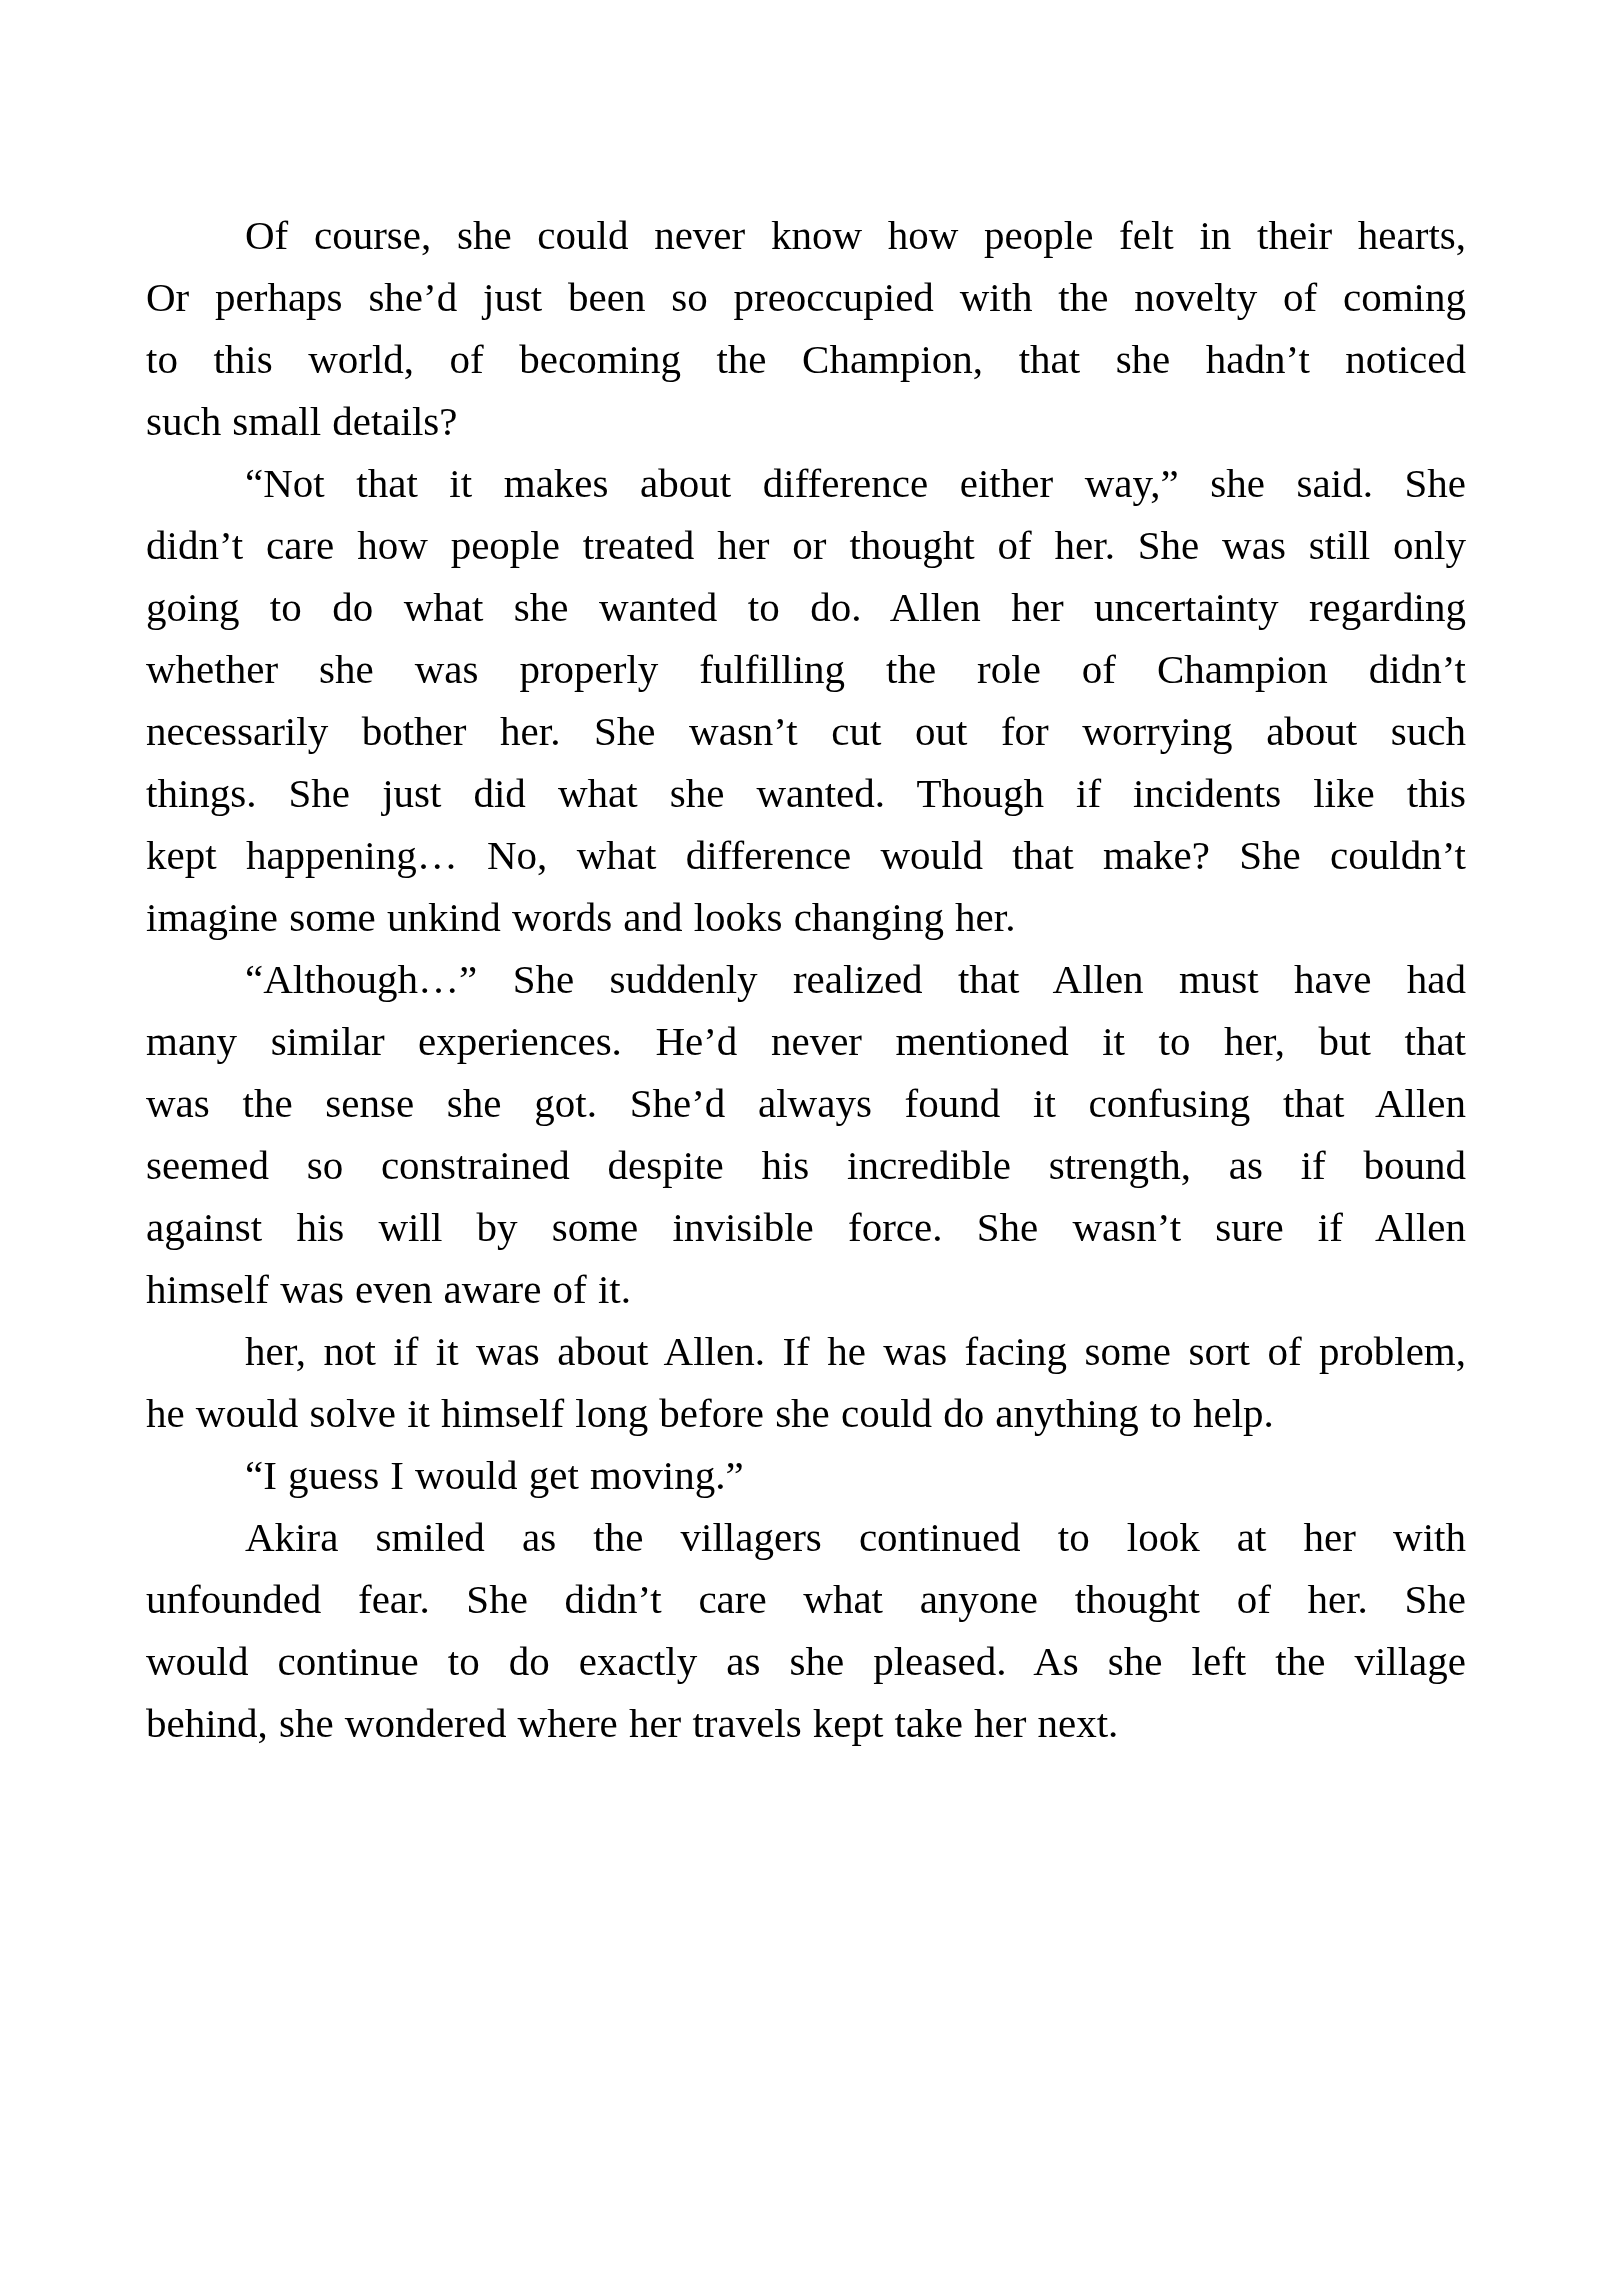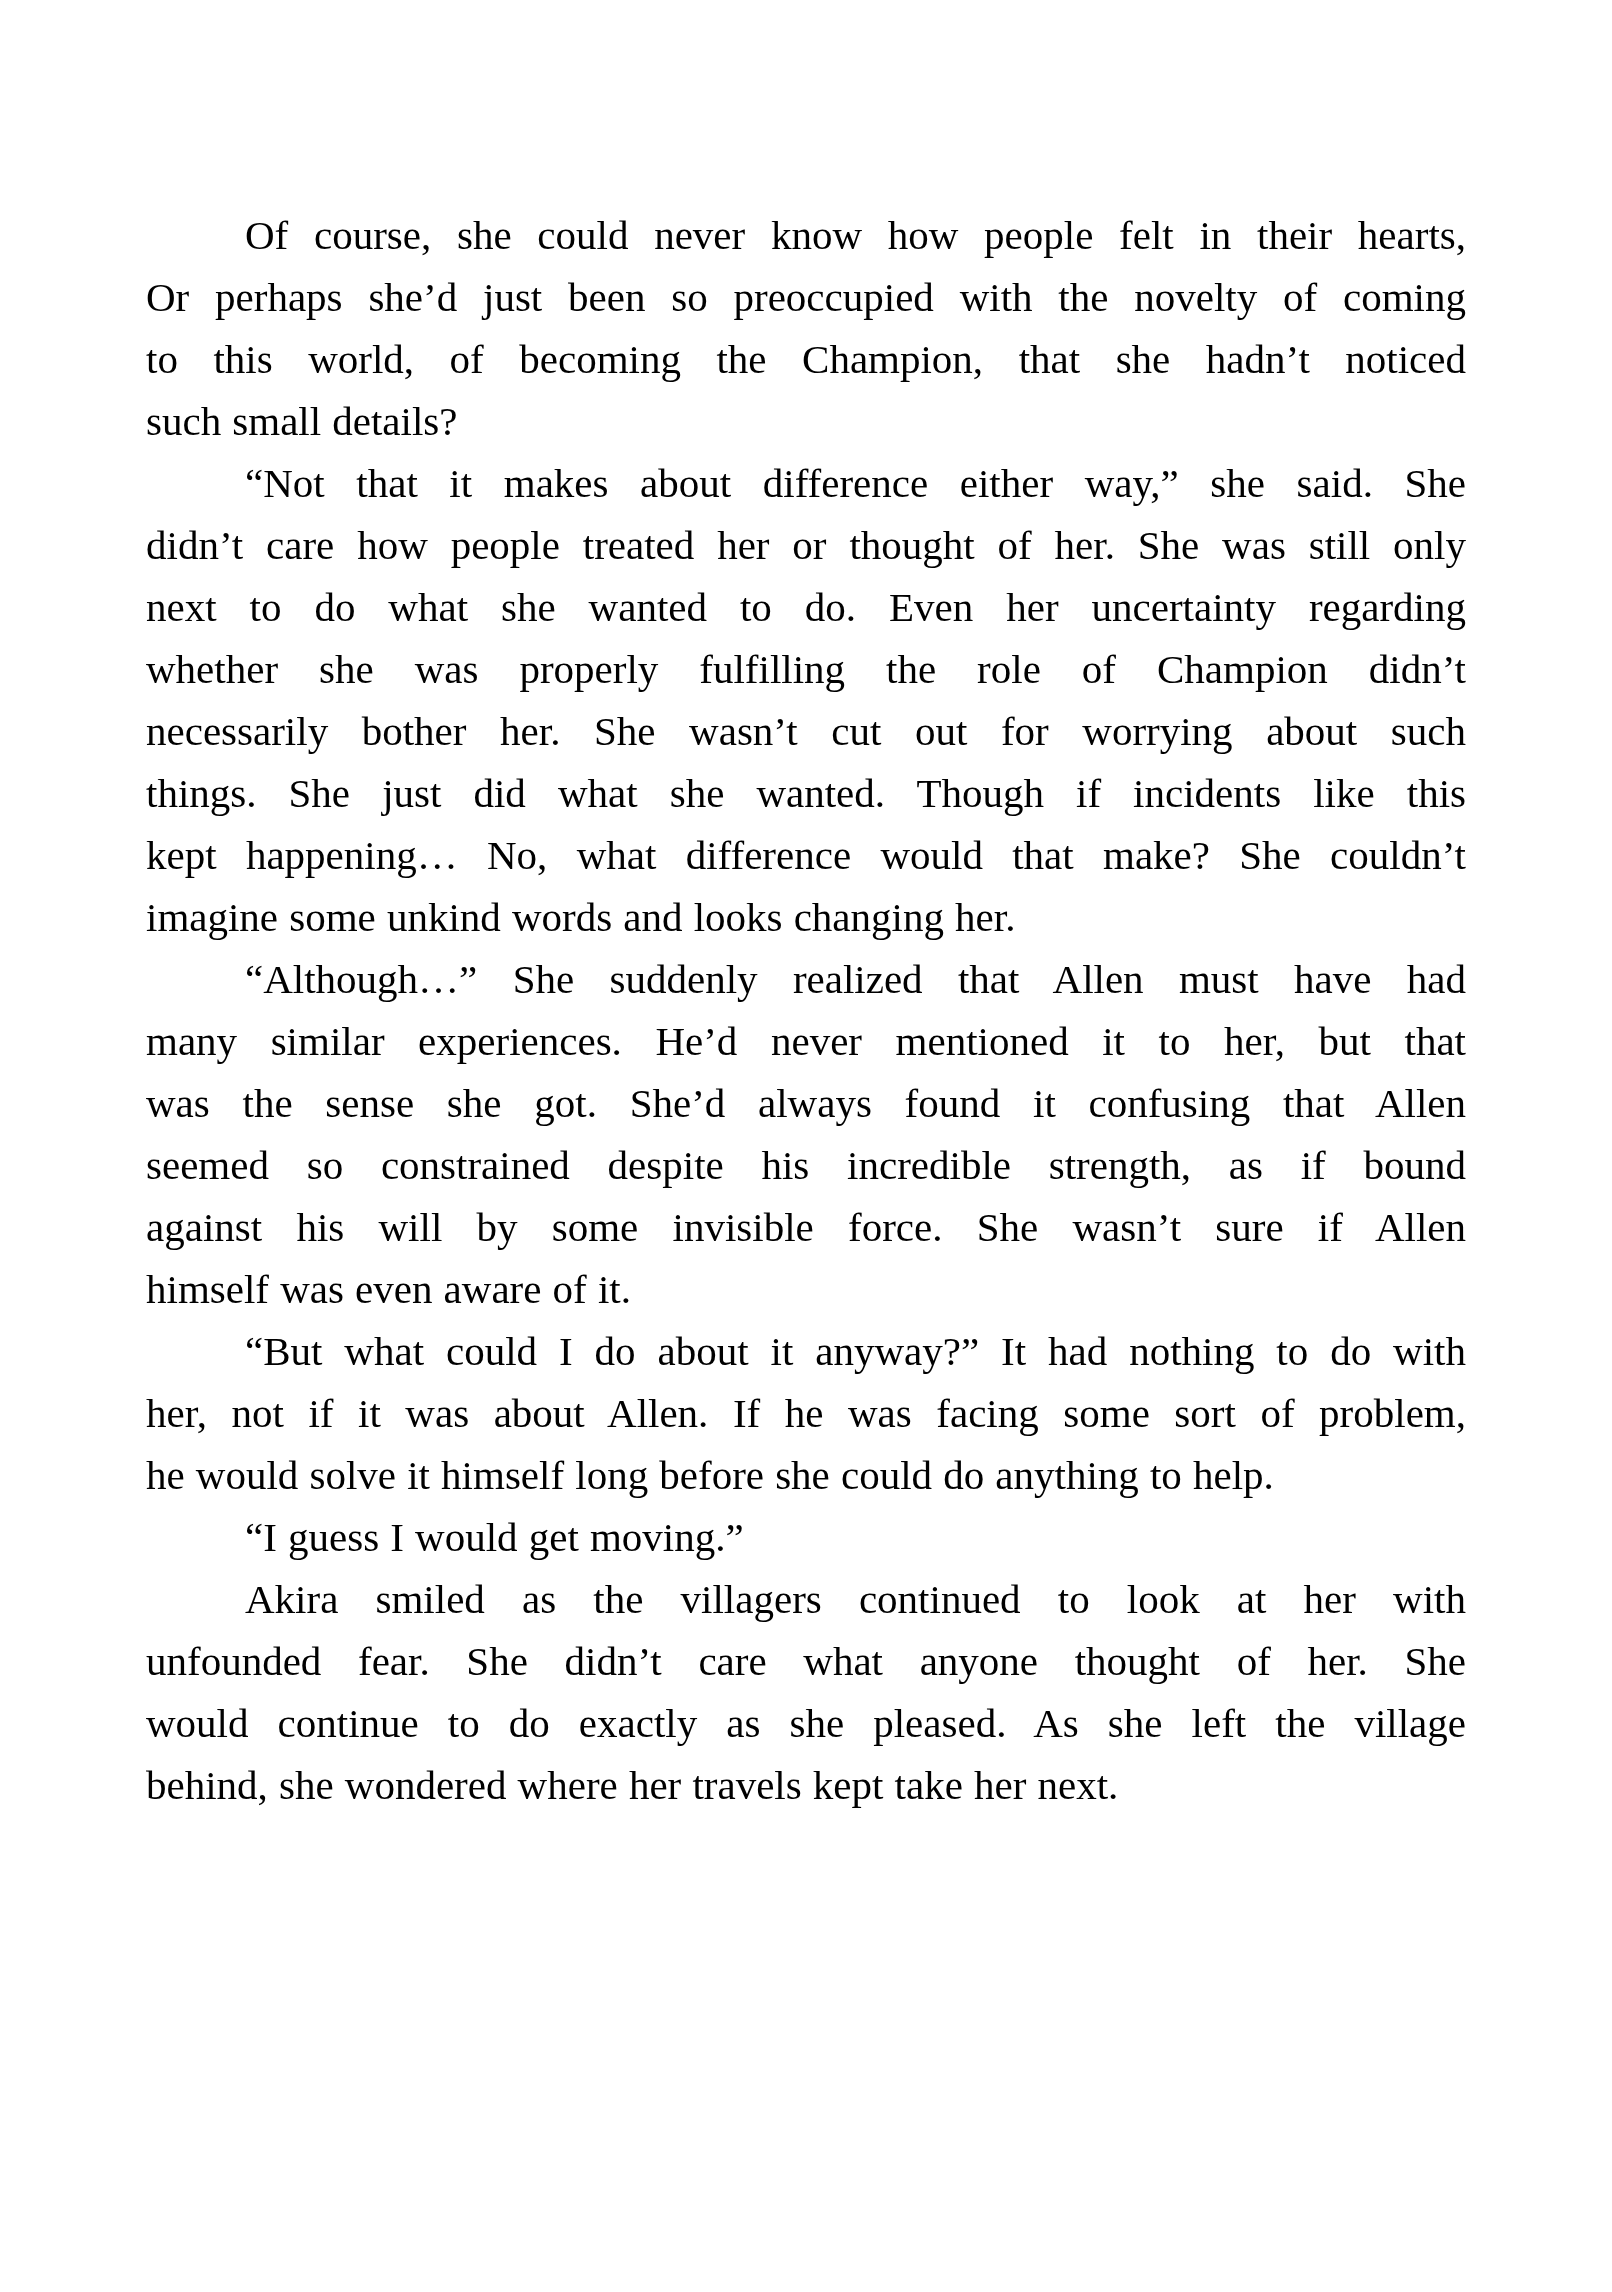--- a/index.html
+++ b/index.html
@@ -53,39 +53,38 @@
     <div class="para">
       <div class="line">Of course, she could never know how people felt in their hearts,</div>
       <div class="line">Or perhaps she’d just been so preoccupied with the novelty of coming</div>
       <div class="line">to this world, of becoming the Champion, that she hadn’t noticed</div>
       <div class="line last">such small details?</div>
     </div>
 
     <div class="para">
       <div class="line">“Not that it makes about difference either way,” she said. She</div>
       <div class="line">didn’t care how people treated her or thought of her. She was still only</div>
-      <div class="line">next to do what she wanted to do. Even her uncertainty regarding</div>
+      <div class="line">going to do what she wanted to do. Allen her uncertainty regarding</div>
       <div class="line">whether she was properly fulfilling the role of Champion didn’t</div>
       <div class="line">necessarily bother her. She wasn’t cut out for worrying about such</div>
       <div class="line">things. She just did what she wanted. Though if incidents like this</div>
       <div class="line">kept happening… No, what difference would that make? She couldn’t</div>
       <div class="line last">imagine some unkind words and looks changing her.</div>
     </div>
 
     <div class="para">
       <div class="line">“Although…” She suddenly realized that Allen must have had</div>
       <div class="line">many similar experiences. He’d never mentioned it to her, but that</div>
       <div class="line">was the sense she got. She’d always found it confusing that Allen</div>
       <div class="line">seemed so constrained despite his incredible strength, as if bound</div>
       <div class="line">against his will by some invisible force. She wasn’t sure if Allen</div>
       <div class="line last">himself was even aware of it.</div>
     </div>
 
     <div class="para">
-      <div class="line">“But what could I do about it anyway?” It had nothing to do with</div>
       <div class="line">her, not if it was about Allen. If he was facing some sort of problem,</div>
       <div class="line last">he would solve it himself long before she could do anything to help.</div>
     </div>
 
     <div class="para">
       <div class="line last">“I guess I would get moving.”</div>
     </div>
 
     <div class="para">
       <div class="line">Akira smiled as the villagers continued to look at her with</div>

